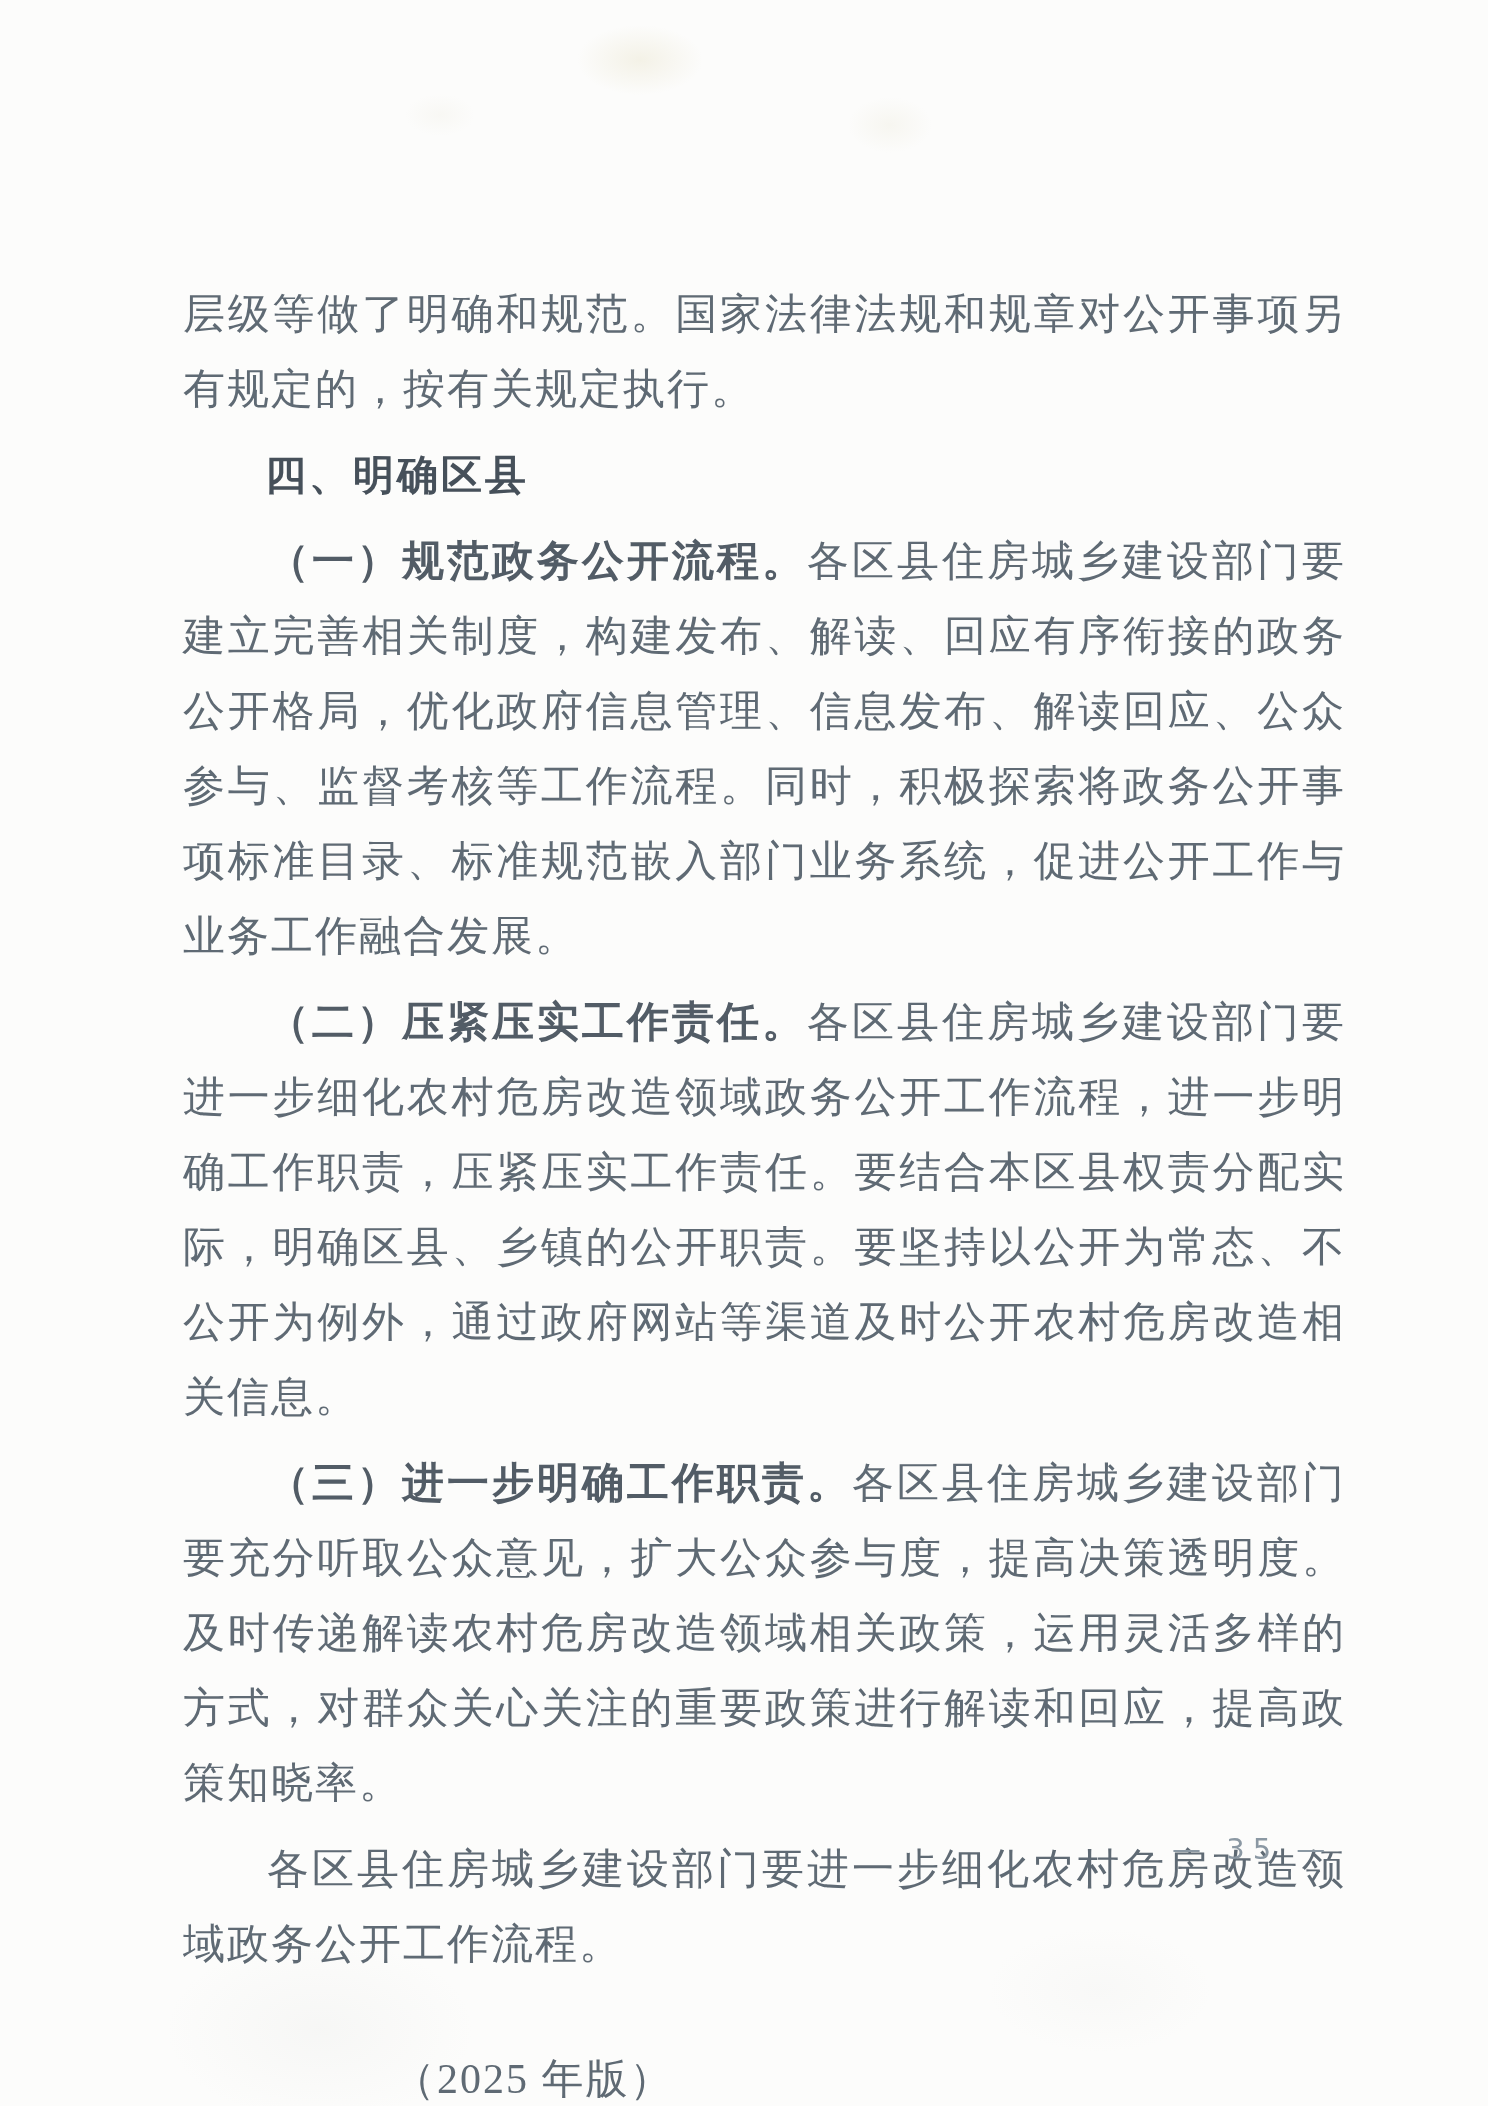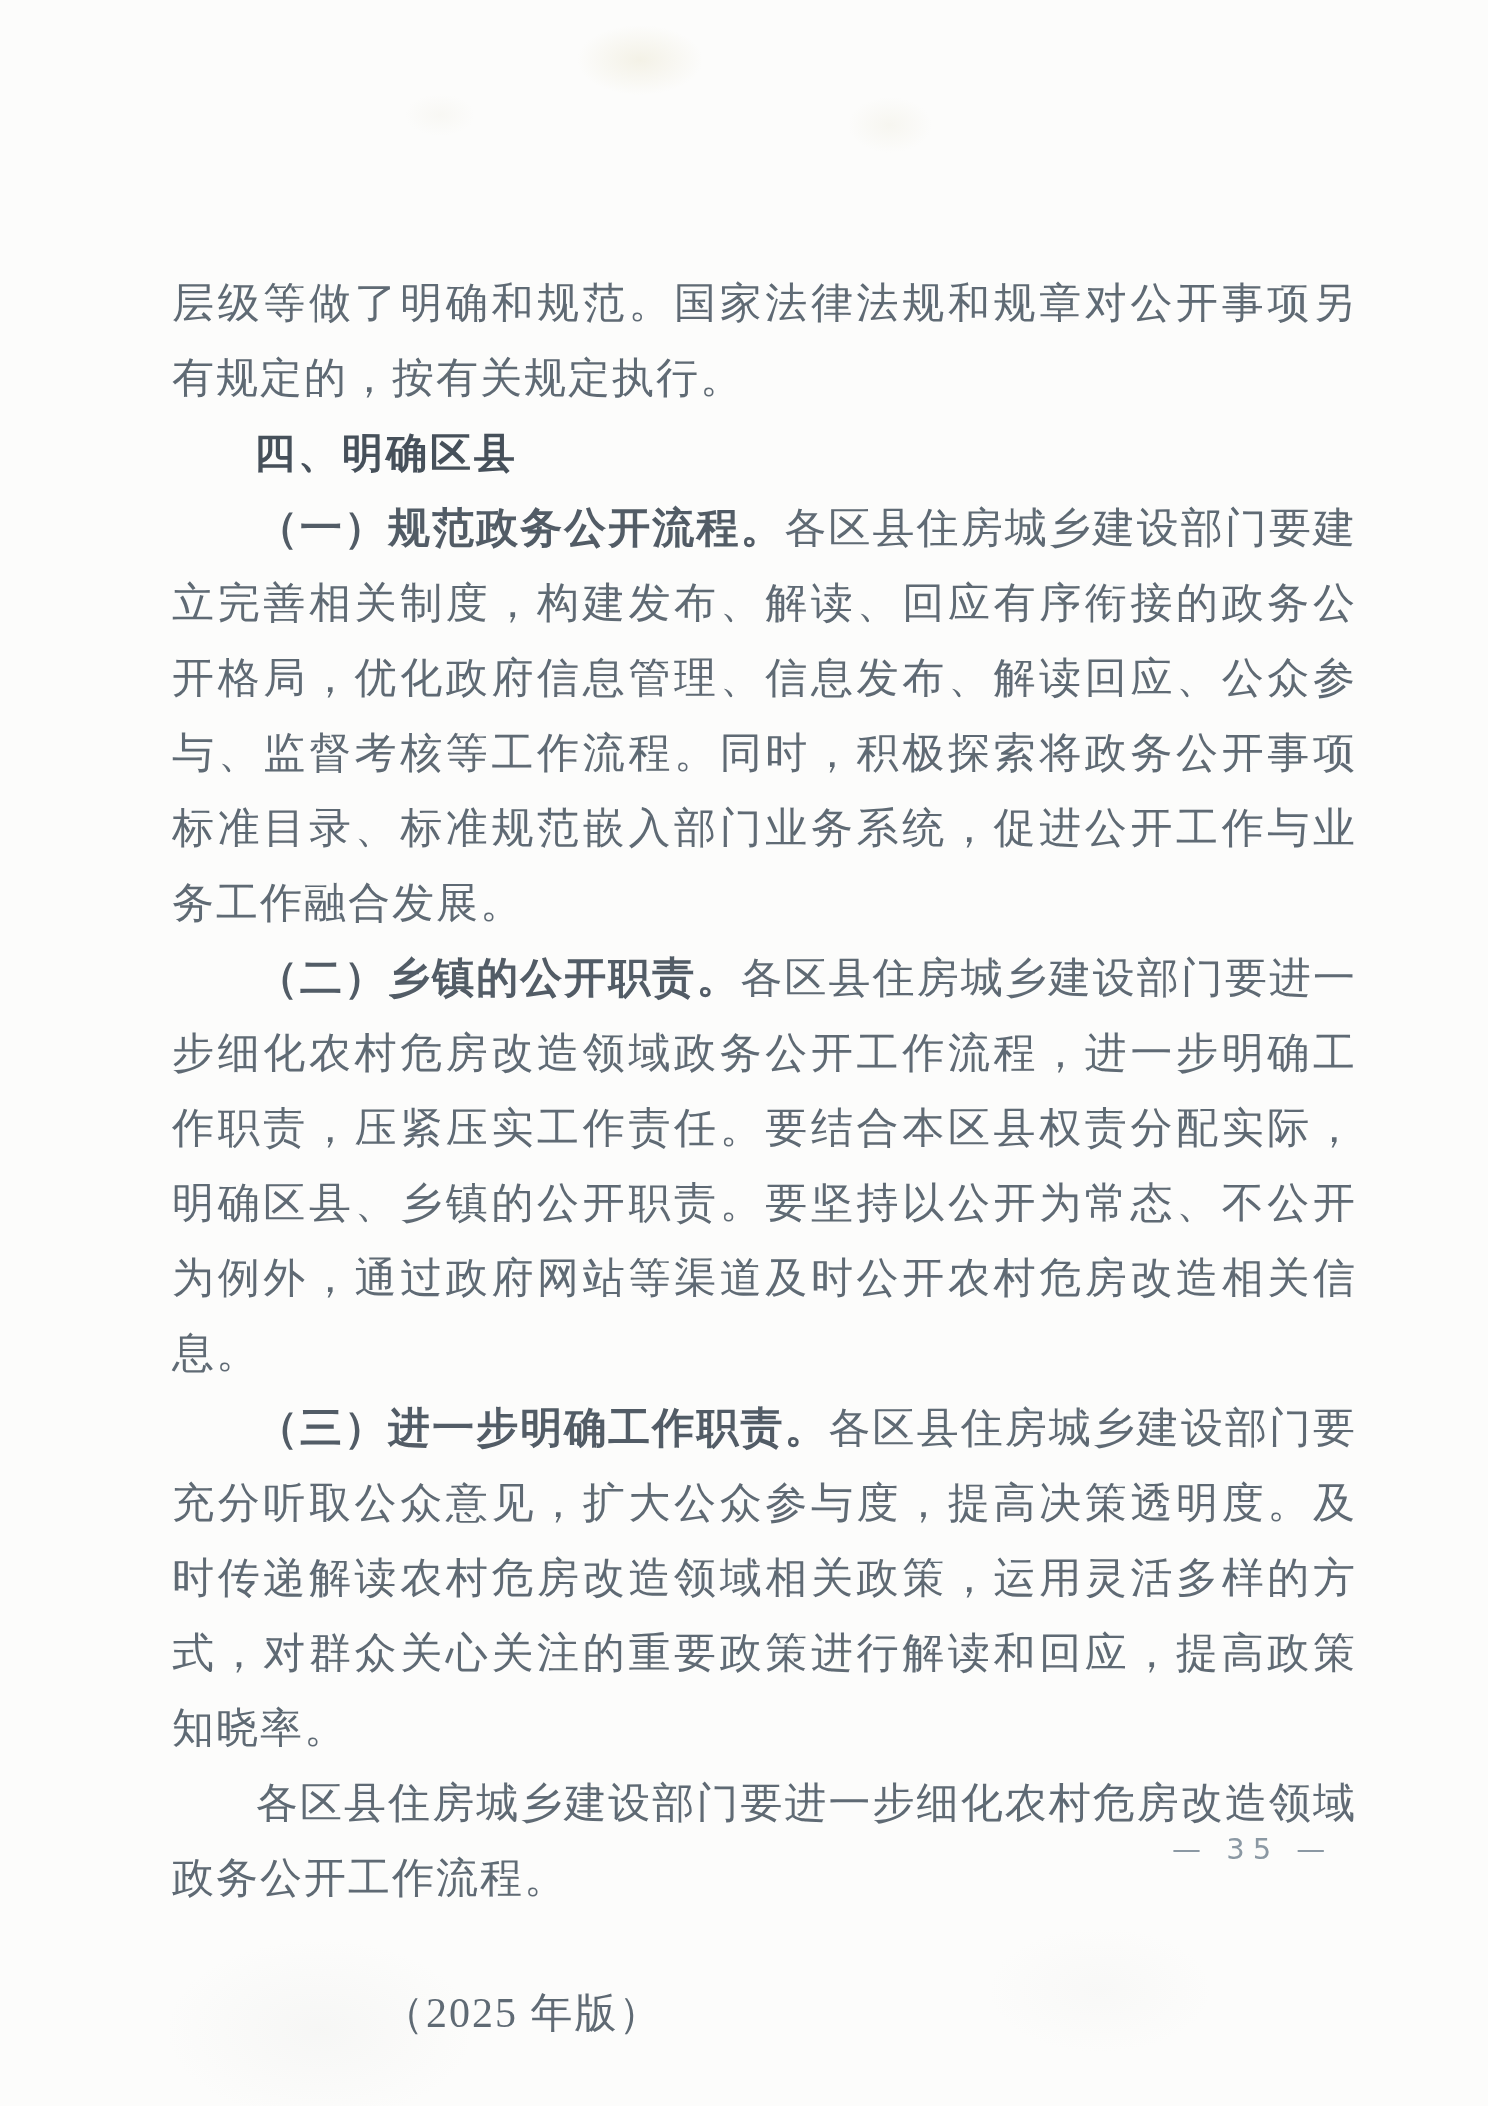--- a/index.html
+++ b/index.html
@@ -30,21 +30,21 @@
     left: 172px;
     top: 266px;
     width: 1185px;
     color: #5f6a74;
     font-size: 42px;
     line-height: 75px;
     letter-spacing: 2px;
     text-align: justify;
   }
   .content p {
-    margin: 0;
+    margin: 11px;
     text-indent: 2em;
   }
   .content p.no-indent {
     text-indent: 0;
   }
   .section-heading {
     margin: 0;
     text-indent: 2em;
     font-family: "Liberation Sans", "DejaVu Sans", sans-serif;
     font-size: 41px;
@@ -83,21 +83,21 @@
 <div class="page">
 
   <div class="content">
 
     <p class="no-indent">层级等做了明确和规范。国家法律法规和规章对公开事项另有规定的，按有关规定执行。</p>
 
     <p class="section-heading">四、明确区县</p>
 
     <p><span class="lead">（一）规范政务公开流程。</span><span>各区县住房城乡建设部门要建立完善相关制度，构建发布、解读、回应有序衔接的政务公开格局，优化政府信息管理、信息发布、解读回应、公众参与、监督考核等工作流程。同时，积极探索将政务公开事项标准目录、标准规范嵌入部门业务系统，促进公开工作与业务工作融合发展。</span></p>
 
-    <p><span class="lead">（二）乡镇的公开职责。</span><span>各区县住房城乡建设部门要进一步细化农村危房改造领域政务公开工作流程，进一步明确工作职责，压紧压实工作责任。要结合本区县权责分配实际，明确区县、乡镇的公开职责。要坚持以公开为常态、不公开为例外，通过政府网站等渠道及时公开农村危房改造相关信息。</span></p>
+    <p><span class="lead">（二）压紧压实工作责任。</span><span>各区县住房城乡建设部门要进一步细化农村危房改造领域政务公开工作流程，进一步明确工作职责，压紧压实工作责任。要结合本区县权责分配实际，明确区县、乡镇的公开职责。要坚持以公开为常态、不公开为例外，通过政府网站等渠道及时公开农村危房改造相关信息。</span></p>
 
     <p><span class="lead">（三）进一步明确工作职责。</span><span>各区县住房城乡建设部门要充分听取公众意见，扩大公众参与度，提高决策透明度。及时传递解读农村危房改造领域相关政策，运用灵活多样的方式，对群众关心关注的重要政策进行解读和回应，提高政策知晓率。</span></p>
 
     <p><span class="lead"></span><span>各区县住房城乡建设部门要进一步细化农村危房改造领域政务公开工作流程。</span></p>
 
     <div class="attachment">
       <p class="att-line2">（2025 年版）</p>
     </div>
 
   </div>

